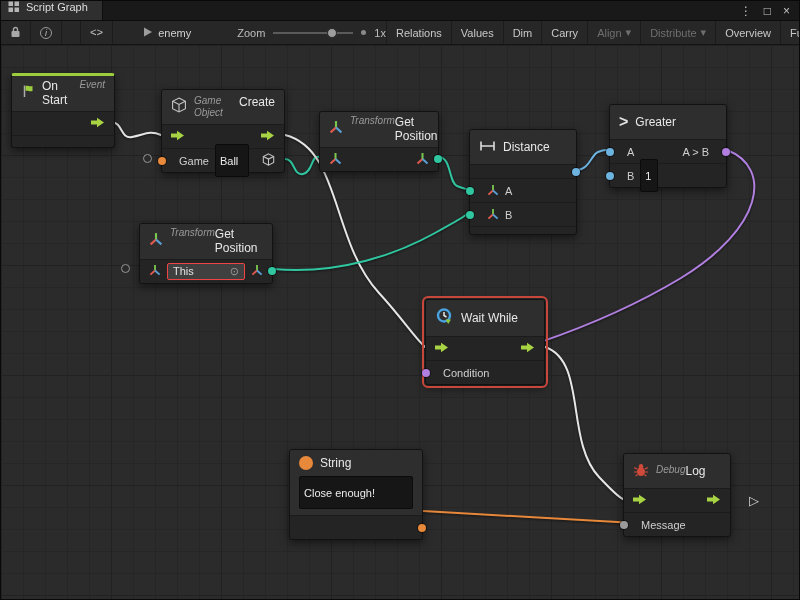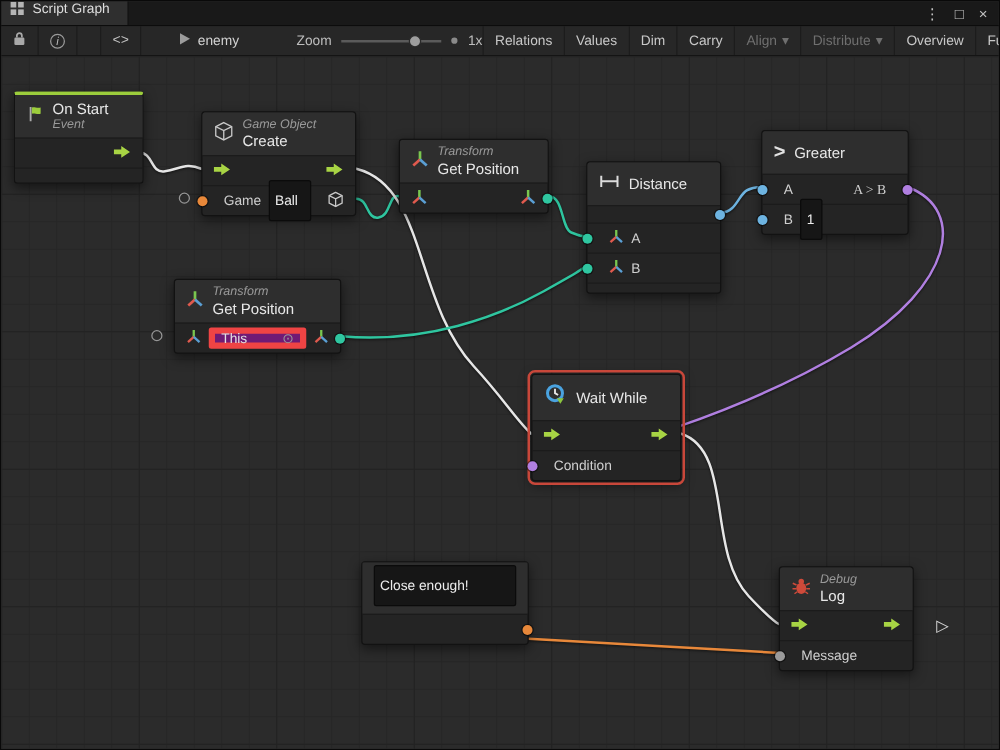--- a/index.html
+++ b/index.html
@@ -37,40 +37,40 @@
       linear-gradient(#262626 1px, transparent 1px),
       linear-gradient(90deg, #262626 1px, transparent 1px);
     background-size:110px 110px, 110px 110px, 22px 22px, 22px 22px;
   }
   #wires { position:absolute; left:0; top:0; filter:drop-shadow(0 1px 1px rgba(0,0,0,0.55)); }
   #wires path { fill:none; stroke-width:2; stroke-linecap:round; }
 
   
   .node { position:absolute; background:#242424; border:1px solid #121212; border-radius:3px; box-shadow:0 3px 9px rgba(0,0,0,0.5); color:#cfcfcf; }
   .node-header { display:flex; align-items:center; gap:7px; padding:3px 9px; min-height:34px; background:#2e2e2e; border-radius:2px 2px 0 0; }
-  .titles { display:flex; flex-direction:column; line-height:1.2; }
+  .titles { display:flex; line-height:1.2; }
   .node-category { font-size:10px; color:#9a9a9a;font-style:italic; }
   .node-title { font-size:12px; color:#e8e8e8; }
   .port-row { position:relative; display:flex; align-items:center; gap:6px; height:24px; padding:0 9px; border-top:1px solid #1b1b1b; font-size:11px; color:#cfcfcf; }
   .row-thin { height:14px; }
   .node-footer { height:12px; border-top:1px solid #1b1b1b; }
   .end { justify-content:flex-end; }
   .spread { justify-content:space-between; }
   .pdot { position:absolute; top:50%; transform:translateY(-50%); width:8px; height:8px; border-radius:50%; box-shadow:0 0 0 1px rgba(0,0,0,0.45); }
   .pdot.in { left:-4px; } .pdot.out { right:-4px; }
   .pad-l { padding-left:8px; }
   .value-box { background:#161616; border:1px solid #0b0b0b; border-radius:2px; color:#ececec; font-size:11px; padding:1px 4px; height:33px; font-family:"Liberation Sans",sans-serif; }
-  .dropdown { display:flex; align-items:center; background:#701a75; border:5px solid #ef4444; border-radius:2px; padding:1px 5px; height:17px; color:#e2e2e2; width:84px; }
+  .dropdown { display:flex; align-items:center; background:#404040; border:1px solid #ef4444; border-radius:2px; padding:1px 5px; height:17px; color:#e2e2e2; width:84px; }
   .dropdown .tgt { margin-left:auto; color:#9a9a9a; font-size:11px; }
   .string-circle { display:inline-block; width:14px; height:14px; border-radius:50%; background:#e8883a; }
   .gt-glyph { font-size:16px; font-weight:bold; color:#e2e2e2; }
   .chooser { position:absolute; width:9px; height:9px; border:1px solid #969696; border-radius:50%; }
   .flow-marker { position:absolute; color:#d8d8d8; font-size:13px; }
   .highlight { outline:2px solid #c8473a; outline-offset:1px; }
-  .ml-auto { margin-left:auto;font-family:Liberation Serif, serif; }
+  .ml-auto { margin-left:auto; }
 </style>
 </head>
 <body>
 
 <div id="window">
 
   <div id="titlebar">
     <div class="tab">
       <span>
         <svg width="12" height="12" viewBox="0 0 12 12" fill="#b5b5b5">
@@ -368,20 +368,24 @@
               <path d="M0 3.6 H6 V0.8 L13 5.5 L6 10.2 V7.4 H0 Z" fill="#a8d444"></path>
             </svg></span>
       </div>
       <div class="port-row">
         <span class="pdot in" style="background:#b07fe0;"></span>
         <span class="pad-l">Condition</span>
       </div>
     </div>
 
     <div class="node" style="left:288px; top:404px; width:134px;">
+      <div class="node-header" style="min-height:24px; padding-top:5px;">
+        <span class="string-circle"></span>
+        <span class="node-title">String</span>
+      </div>
       <div style="background:#2e2e2e; padding:2px 9px 6px 9px;">
         <input class="value-box" style="width: 100%;" value="Close enough!">
       </div>
       <div class="port-row end">
         <span class="pdot out" style="background:#e8883a;"></span>
       </div>
     </div>
 
     <div class="node" style="left:622px; top:408px; width:108px;">
       <div class="node-header">

